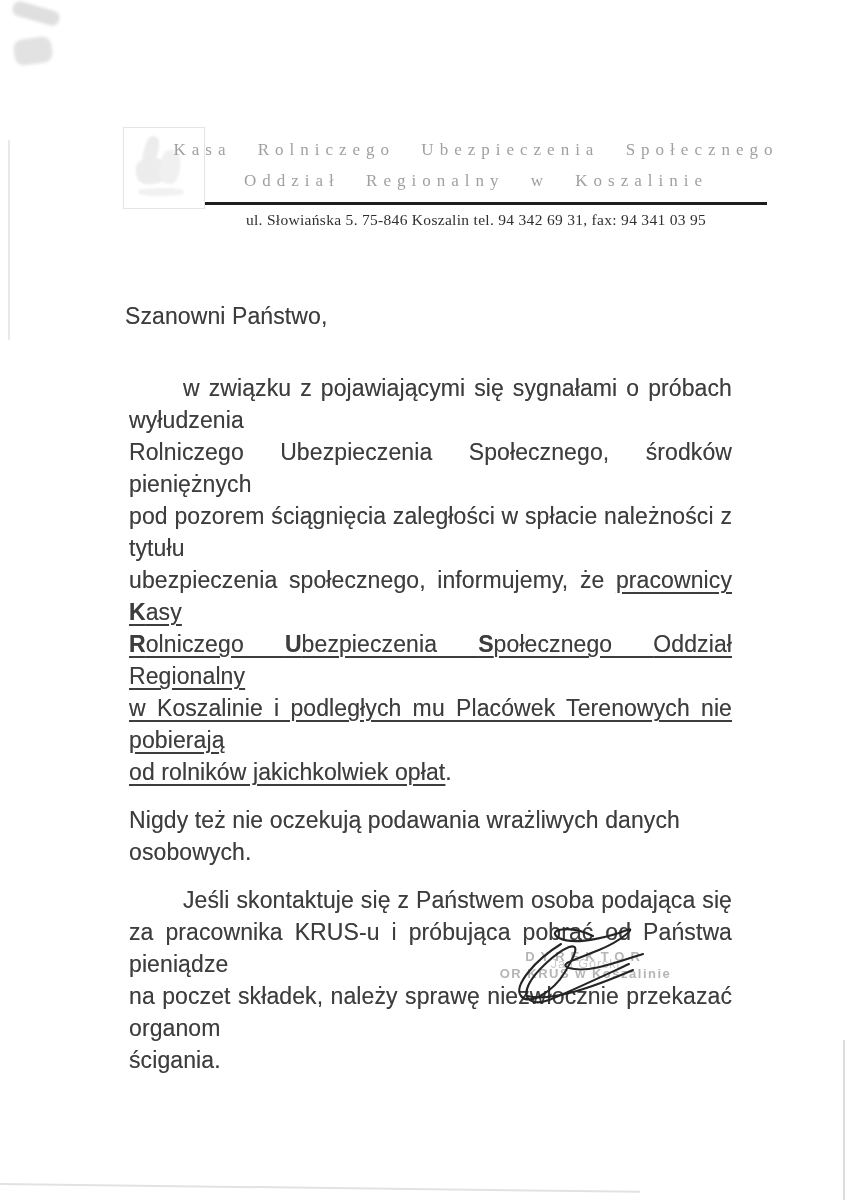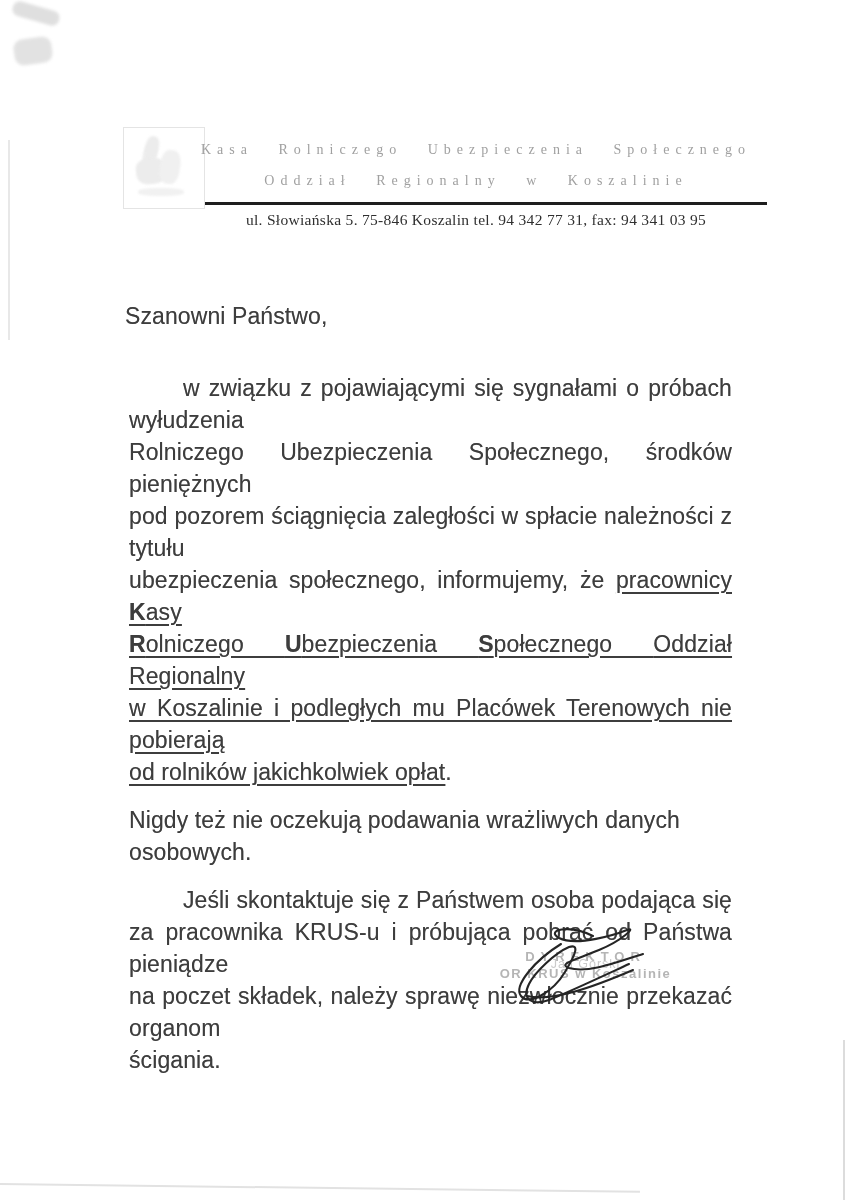--- a/index.html
+++ b/index.html
@@ -22,21 +22,21 @@
     transform:rotate(0.7deg);transform-origin:left center;}
   
   .logo{position:absolute;left:123px;top:127px;width:80px;height:80px;border:1px solid #e4e4e4;}
   .logo i{position:absolute;display:block;background:#ececec;border-radius:40%;filter:blur(1.2px);}
   .logo .b1{left:20px;top:8px;width:14px;height:30px;transform:rotate(14deg);}
   .logo .b2{left:12px;top:30px;width:30px;height:26px;transform:rotate(-6deg);}
   .logo .b3{left:36px;top:22px;width:20px;height:34px;transform:rotate(8deg);background:#f0f0f0;}
   .logo .b4{left:14px;top:60px;width:46px;height:8px;background:#f1f1f1;}
   .orglines{position:absolute;left:170px;top:134px;width:612px;text-align:center;
     font-family:"Liberation Serif","DejaVu Serif",serif;
-    color:var(--letterhead,#a0a0a0);font-size:14px;line-height:31px;
+    color:var(--letterhead,#a0a0a0);font-size:17px;line-height:31px;
     letter-spacing:6px;word-spacing:16px;filter:blur(0.35px);}
   .rule{position:absolute;left:205px;top:202px;width:562px;height:3px;background:var(--rule,#1e1e1e);}
   .address{position:absolute;left:170px;top:210px;width:612px;text-align:center;
     font-family:"Liberation Serif","DejaVu Serif",serif;
     color:#2f2f2f;font-size:15.5px;line-height:19px;letter-spacing:.3px;}
   
   .body{position:absolute;left:113px;top:300px;width:635px;
     color:var(--ink,#3d3d3d);font-size:23px;line-height:32px;letter-spacing:.1px;
     text-shadow:0 0 .4px rgba(60,60,60,.5);}
   .salutation{margin-left:12px;}
@@ -75,21 +75,21 @@
       <i class="b2"></i>
       <i class="b3"></i>
       <i class="b4"></i>
   </div>
   <div class="orglines">
     <div>Kasa Rolniczego Ubezpieczenia Społecznego</div>
     <div>Oddział Regionalny w Koszalinie</div>
   </div>
   <div class="rule"></div>
   <div class="address">
-    <div>ul. Słowiańska 5. 75-846 Koszalin tel. 94 342 77 31, fax: 94 341 03 95</div>
+    <div>ul. Słowiańska 5. 75-846 Koszalin tel. 94 342 69 31, fax: 94 341 03 95</div>
   </div>
 
   <div class="body">
     <div class="salutation">Szanowni Państwo,</div>
     <div>
         <div class="para">
           <div class="line jl ind"><span>w związku z pojawiającymi się sygnałami o próbach wyłudzenia</span></div>
           <div class="line jl"><span>Rolniczego Ubezpieczenia Społecznego, środków pieniężnych</span></div>
           <div class="line jl"><span>pod pozorem ściągnięcia zaległości w spłacie należności z tytułu</span></div>
           <div class="line jl"><span>ubezpieczenia społecznego, informujemy, że </span><span class="u">pracownicy </span><span class="u b">K</span><span class="u">asy</span></div>

